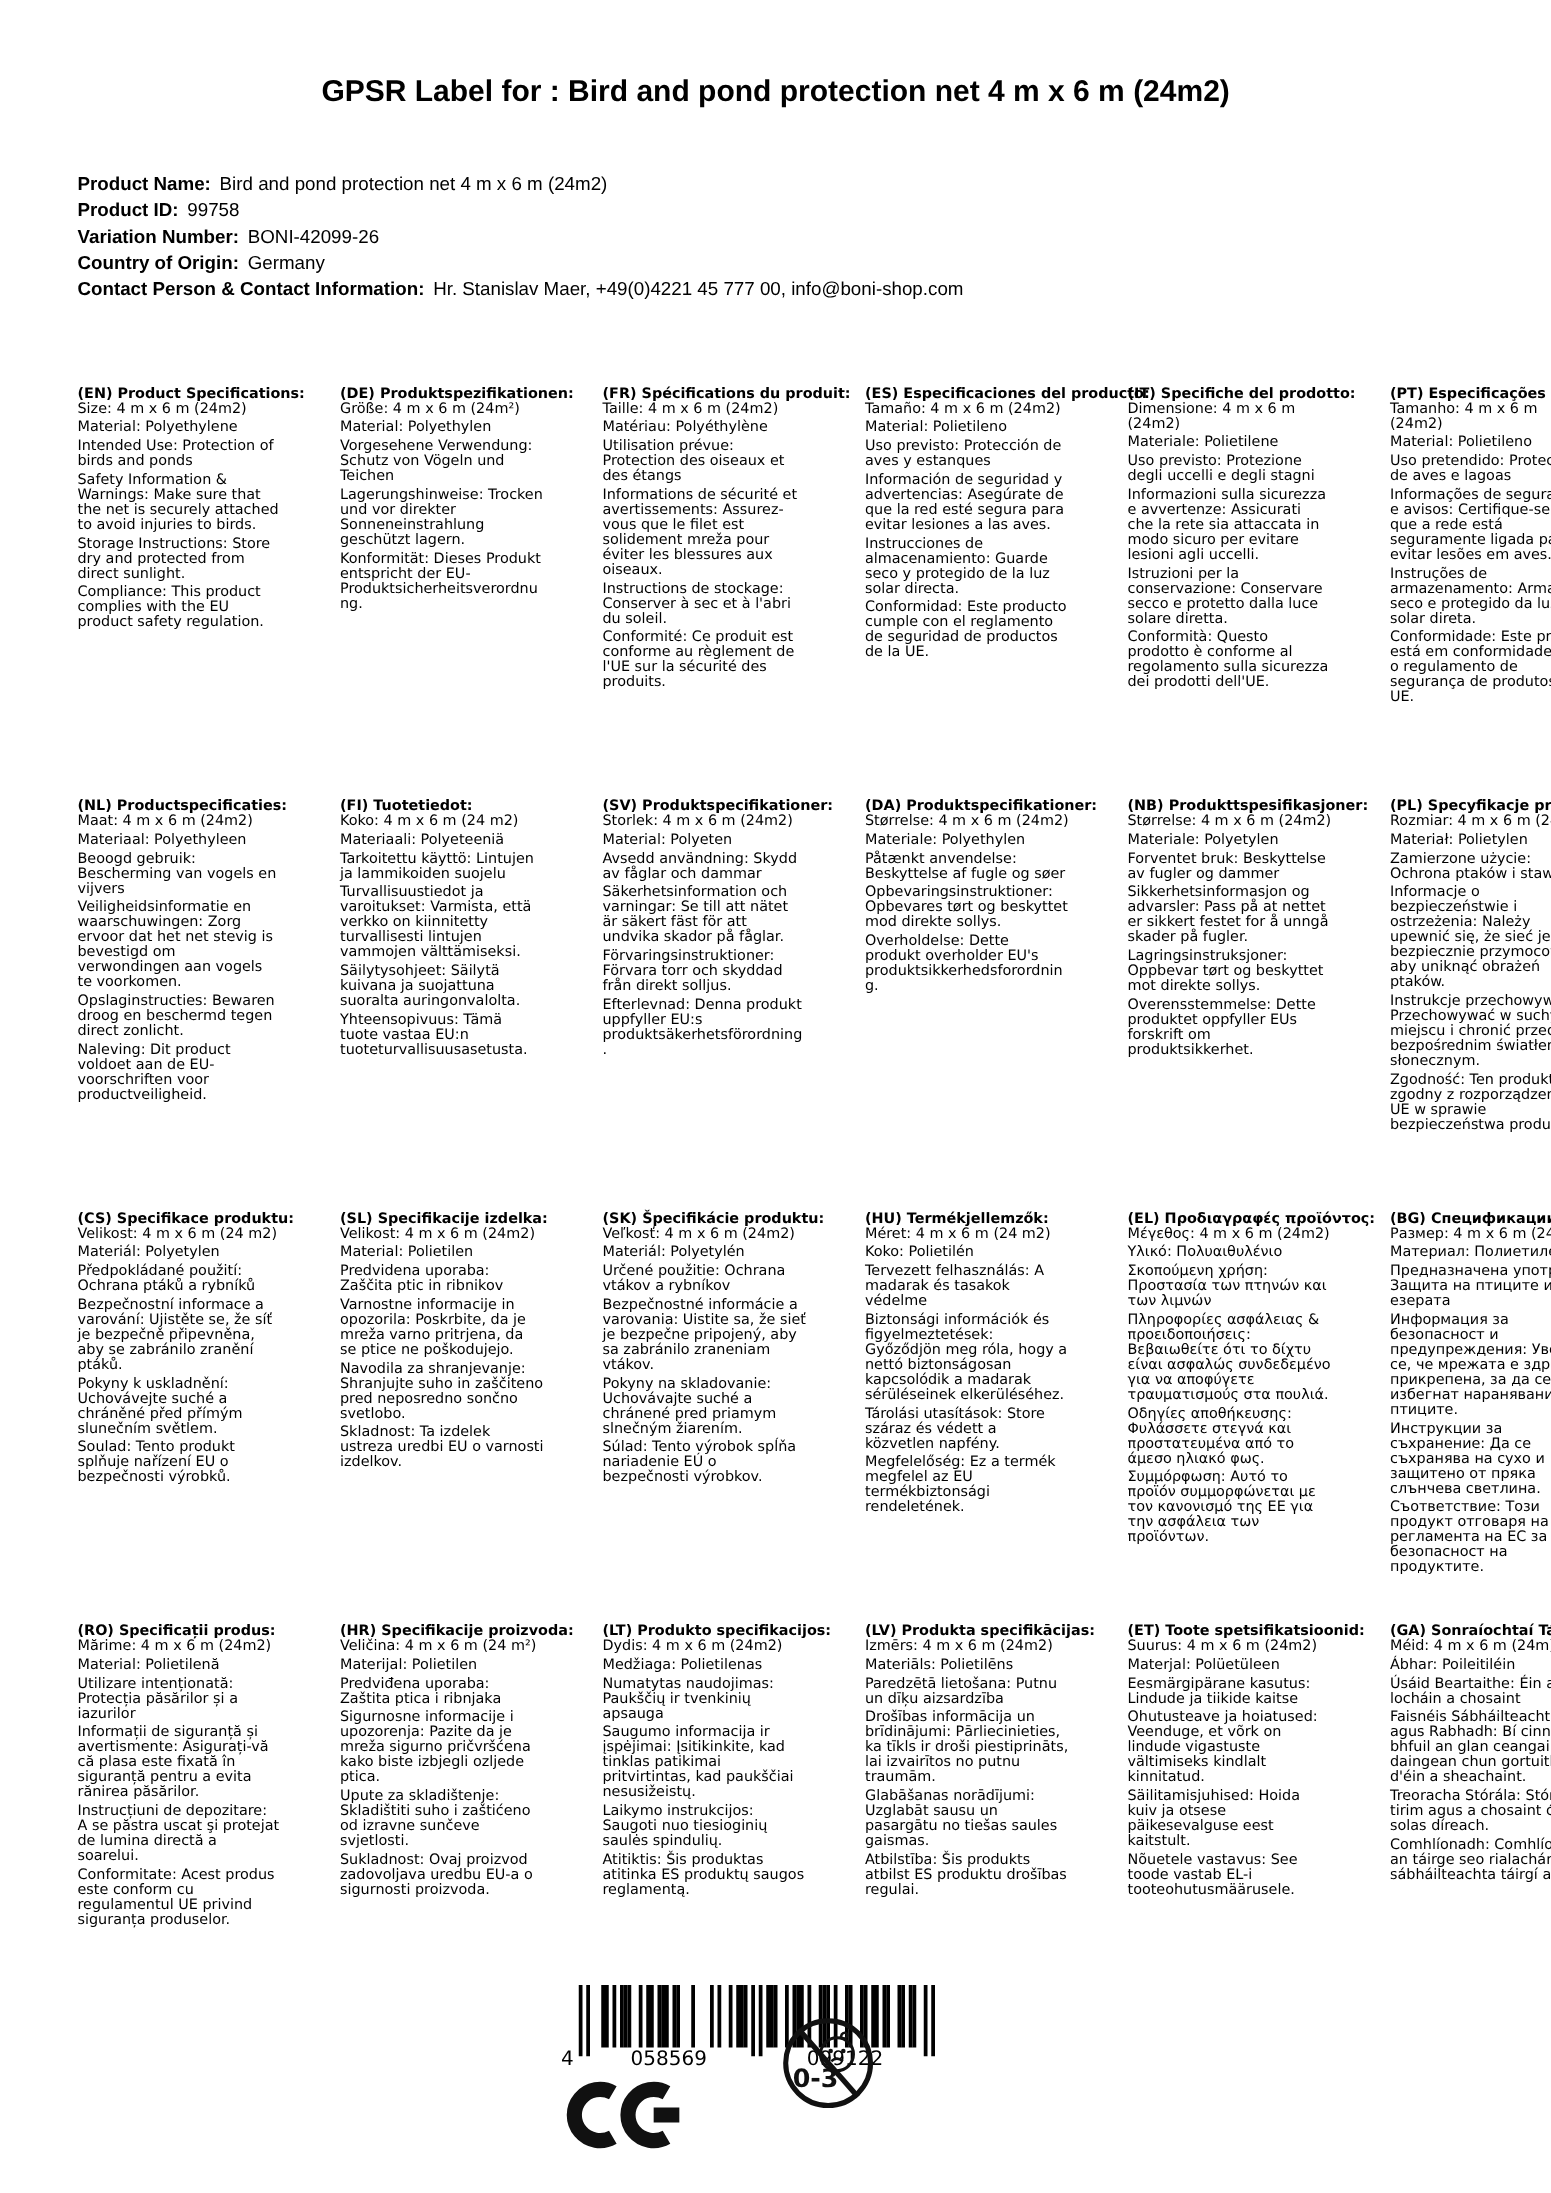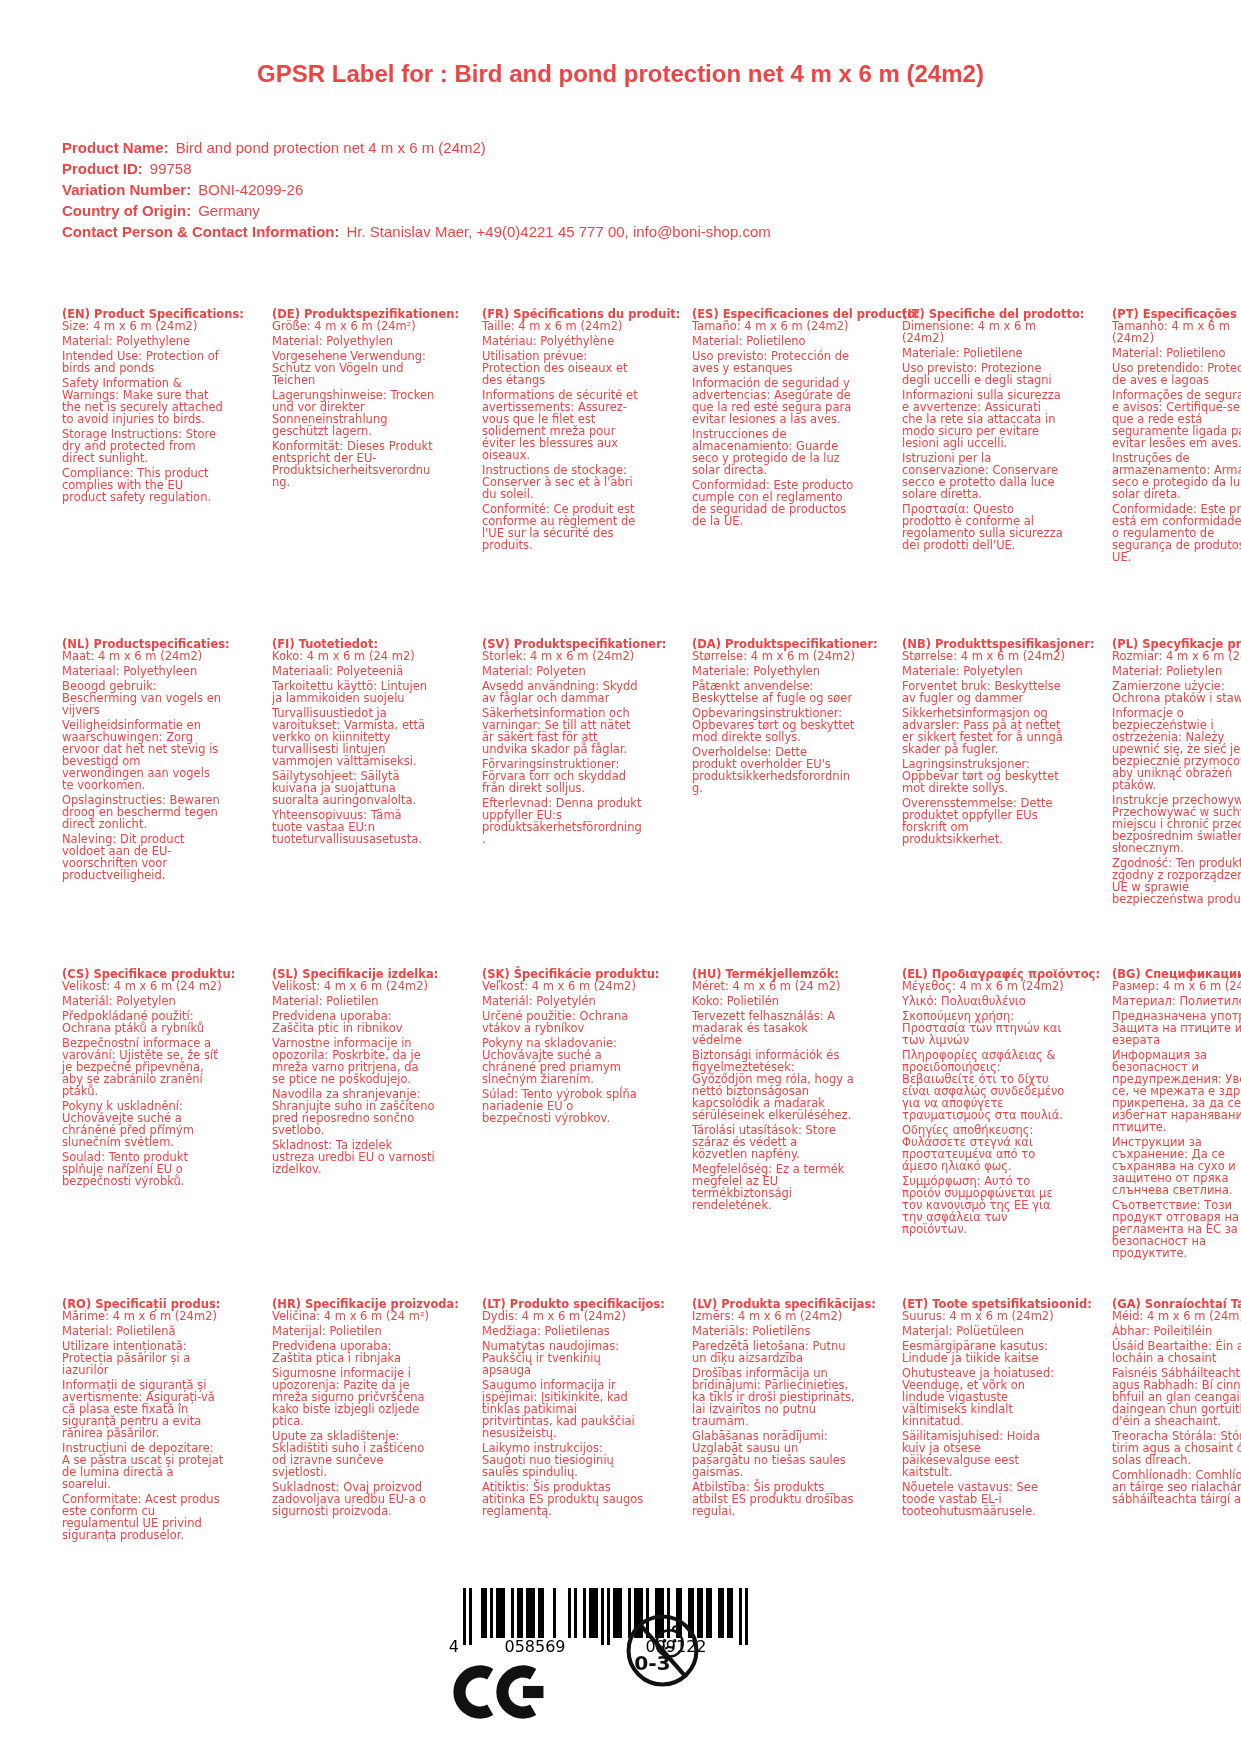--- a/index.html
+++ b/index.html
@@ -1,17 +1,17 @@
 <!DOCTYPE html>
 <html><head>
 <meta charset="utf-8">
 <style>
   * { margin:0; padding:0; box-sizing:border-box; }
   html,body { background:#fff; }
-  .page { position:relative; width:1241px; height:1754px; background:#fff; color:#ef4444; overflow:hidden;text-decoration:underline; }
+  .page { position:relative; width:1241px; height:1754px; background:#fff; color:#000000; overflow:hidden;text-decoration:underline; }
 
   .title { position:absolute; top:61px; left:0; width:100%; text-align:center;
            font-family:"Liberation Sans", sans-serif; font-weight:bold; font-size:24px; line-height:26px; }
 
   .product-info { position:absolute; left:62px; top:137px;
                   font-family:"Liberation Sans", sans-serif; font-size:15px; line-height:21px; }
   .pi-row { white-space:nowrap; }
   .pi-label { font-weight:bold; }
   .pi-value { margin-left:7px; }
 
@@ -82,21 +82,21 @@
         <div class="para">Instrucciones de almacenamiento: Guarde seco y protegido de la luz solar directa.</div>
         <div class="para">Conformidad: Este producto cumple con el reglamento de seguridad de productos de la UE.</div>
       </div>
       <div class="block">
         <div class="block-header">(IT) Specifiche del prodotto:</div>
         <div class="para first">Dimensione: 4 m x 6 m (24m2)</div>
         <div class="para">Materiale: Polietilene</div>
         <div class="para">Uso previsto: Protezione degli uccelli e degli stagni</div>
         <div class="para">Informazioni sulla sicurezza e avvertenze: Assicurati che la rete sia attaccata in modo sicuro per evitare lesioni agli uccelli.</div>
         <div class="para">Istruzioni per la conservazione: Conservare secco e protetto dalla luce solare diretta.</div>
-        <div class="para">Προστασία: Questo prodotto è conforme al regolamento sulla sicurezza dei prodotti dell'UE.</div>
+        <div class="para">Conformità: Questo prodotto è conforme al regolamento sulla sicurezza dei prodotti dell'UE.</div>
       </div>
       <div class="block">
         <div class="block-header">(PT) Especificações do produto:</div>
         <div class="para first">Tamanho: 4 m x 6 m (24m2)</div>
         <div class="para">Material: Polietileno</div>
         <div class="para">Uso pretendido: Protecção de aves e lagoas</div>
         <div class="para">Informações de segurança e avisos: Certifique-se de que a rede está seguramente ligada para evitar lesões em aves.</div>
         <div class="para">Instruções de armazenamento: Armazene seco e protegido da luz solar direta.</div>
         <div class="para">Conformidade: Este produto está em conformidade com o regulamento de segurança de produtos da UE.</div>
       </div>
@@ -169,20 +169,21 @@
         <div class="para">Predvidena uporaba: Zaščita ptic in ribnikov</div>
         <div class="para">Varnostne informacije in opozorila: Poskrbite, da je mreža varno pritrjena, da se ptice ne poškodujejo.</div>
         <div class="para">Navodila za shranjevanje: Shranjujte suho in zaščiteno pred neposredno sončno svetlobo.</div>
         <div class="para">Skladnost: Ta izdelek ustreza uredbi EU o varnosti izdelkov.</div>
       </div>
       <div class="block">
         <div class="block-header">(SK) Špecifikácie produktu:</div>
         <div class="para first">Veľkosť: 4 m x 6 m (24m2)</div>
         <div class="para">Materiál: Polyetylén</div>
         <div class="para">Určené použitie: Ochrana vtákov a rybníkov</div>
+        <div class="para">Bezpečnostné informácie a varovania: Uistite sa, že sieť je bezpečne pripojený, aby sa zabránilo zraneniam vtákov.</div>
         <div class="para">Pokyny na skladovanie: Uchovávajte suché a chránené pred priamym slnečným žiarením.</div>
         <div class="para">Súlad: Tento výrobok spĺňa nariadenie EÚ o bezpečnosti výrobkov.</div>
       </div>
       <div class="block">
         <div class="block-header">(HU) Termékjellemzők:</div>
         <div class="para first">Méret: 4 m x 6 m (24 m2)</div>
         <div class="para">Koko: Polietilén</div>
         <div class="para">Tervezett felhasználás: A madarak és tasakok védelme</div>
         <div class="para">Biztonsági információk és figyelmeztetések: Győződjön meg róla, hogy a nettó biztonságosan kapcsolódik a madarak sérüléseinek elkerüléséhez.</div>
         <div class="para">Tárolási utasítások: Store száraz és védett a közvetlen napfény.</div>

